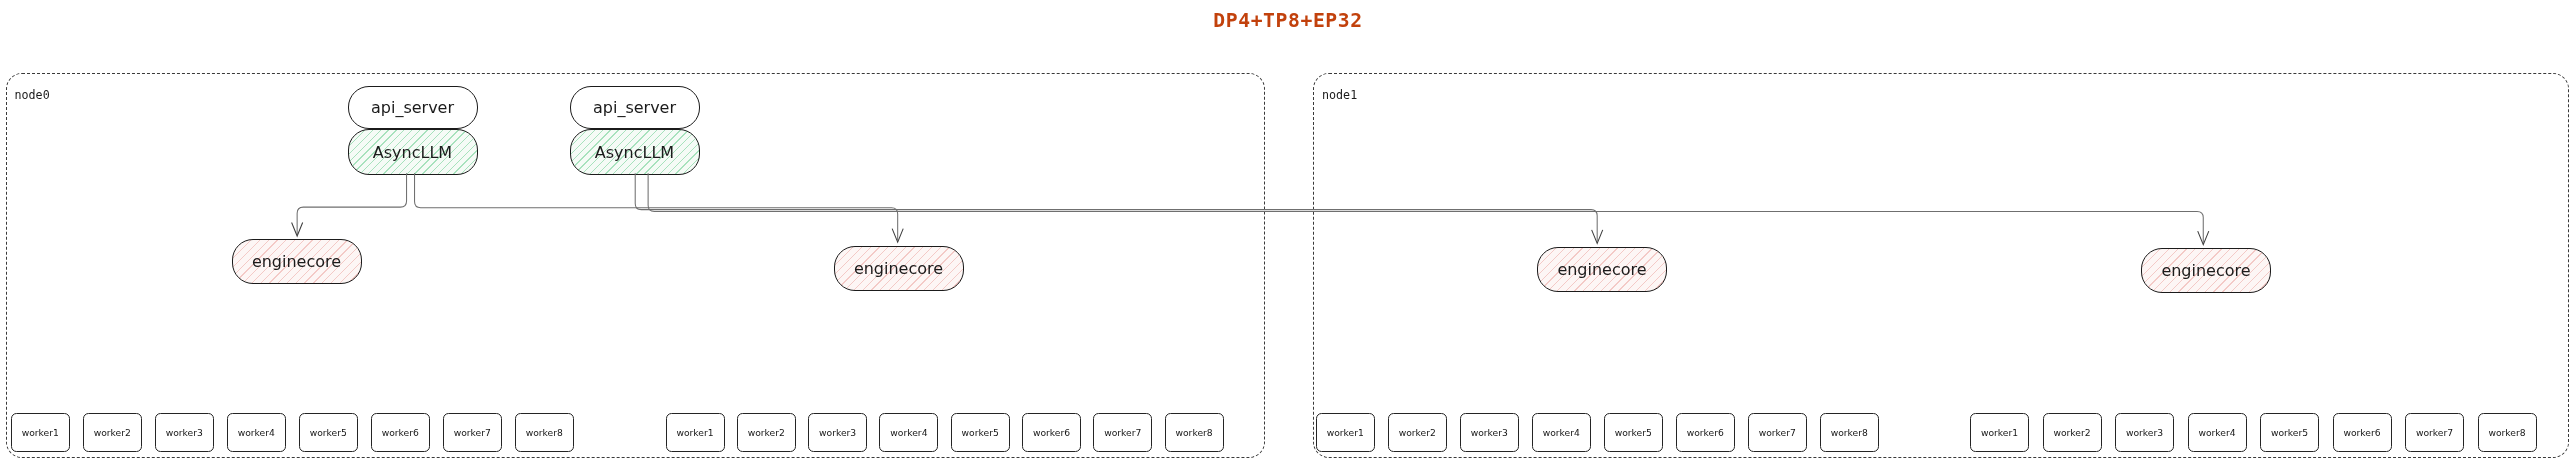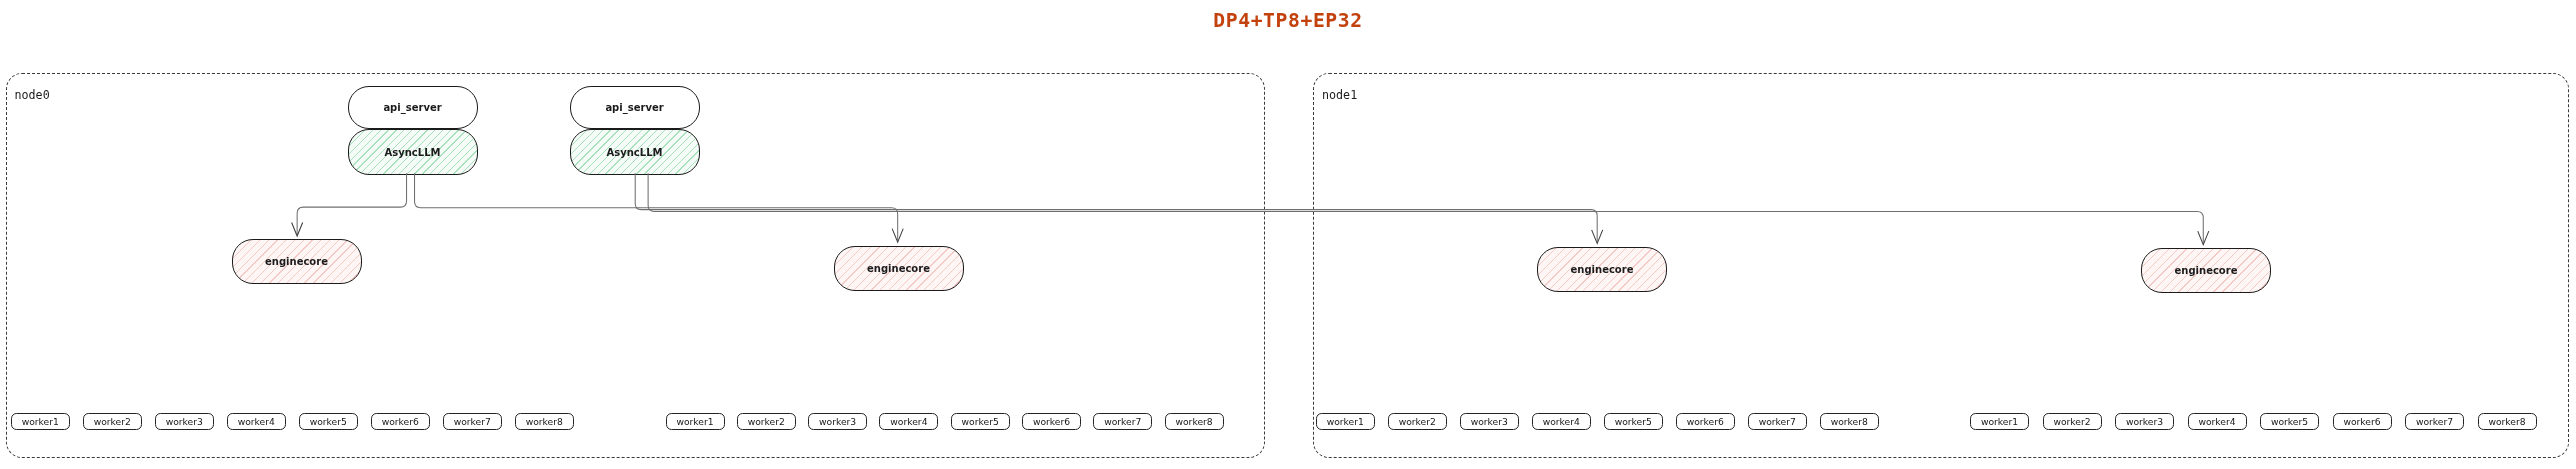--- a/index.html
+++ b/index.html
@@ -17,37 +17,37 @@
     border:1.2px dashed #3a3a3a; border-radius:16px; background:transparent;
   }
   .node-label {
     position:absolute; left:8px; top:13.5px;
     font-family:"DejaVu Sans Mono", monospace; font-size:11.7px; color:#1b1b1b;
   }
   .rbox {
     position:absolute; box-sizing:border-box;
     border:1.5px solid #1b1b1b; border-radius:21px;
     display:flex; align-items:center; justify-content:center;
-    font-size:10px; background:#ffffff;font-weight:bold;
+    font-size:16px; background:#ffffff;
   }
   .hatch-green {
     background-color:#f5fbf6;
     background-image:repeating-linear-gradient(135deg,
       rgba(104,205,142,.55) 0px, rgba(104,205,142,.55) 1px,
       transparent 1px, transparent 5.5px);
   }
   .hatch-red {
     background-color:#fdf6f5;
     background-image:repeating-linear-gradient(135deg,
       rgba(232,148,142,.45) 0px, rgba(232,148,142,.45) 0.9px,
       transparent 0.9px, transparent 6.2px);
   }
   .worker-row { position:absolute; display:flex; }
   .worker {
-    box-sizing:border-box; width:59px; height:17px;
+    box-sizing:border-box; width:59px; height:39px;
     border:1.2px solid #242424; border-radius:5.5px; background:#fff;
     display:flex; align-items:center; justify-content:center;
     font-size:9.2px; color:#161616; flex:none;
   }
   .gapA { gap:13px; } .gapB { gap:12.3px; } .gapC { gap:13px; } .gapD { gap:13.5px; }
   .edges { position:absolute; left:0; top:0; width:2576px; height:469px; pointer-events:none; }
 </style>
 </head>
 <body>
 

